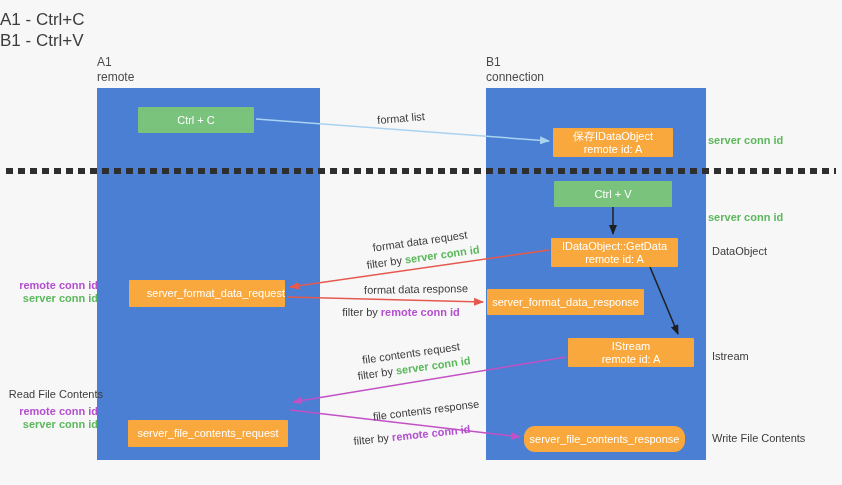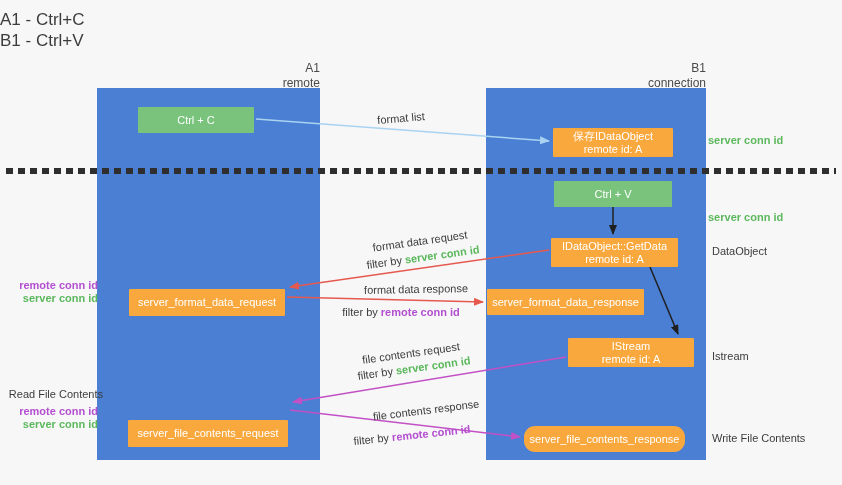--- a/index.html
+++ b/index.html
@@ -12,21 +12,21 @@
   body{font-family:"Liberation Sans", sans-serif; background:var(--background);}
   #canvas{position:relative;width:842px;height:485px;overflow:hidden;background:var(--background);}
   .column{position:absolute;top:88px;height:372px;background:var(--column-blue);z-index:1;}
   #svg-overlay{position:absolute;left:0;top:0;z-index:2;}
   .box{position:absolute;z-index:3;color:var(--box-text);font-size:11px;line-height:13px;
        text-align:center;display:flex;flex-direction:column;justify-content:center;border-radius:1px;}
   .green-box{background:var(--box-green);}
   .orange-box{background:var(--box-orange);}
   .title{position:absolute;left:0;right:0;top:9px;text-align:left;font-size:17px;line-height:21px;
          color:var(--text-dark);z-index:3;}
-  .lifeline-head{position:absolute;top:61px;text-align:right;font-size:12px;line-height:15px;
+  .lifeline-head{position:absolute;top:55px;text-align:left;font-size:12px;line-height:15px;
          color:#4a4a4a;z-index:3;}
   .alabel{position:absolute;font-size:11px;color:var(--text-dark);white-space:nowrap;z-index:3;}
   .side{position:absolute;font-size:11px;color:var(--text-dark);white-space:nowrap;z-index:3;}
   .green{color:var(--green-label);font-weight:bold;}
   .purple{color:var(--purple-label);font-weight:bold;}
   .ralign{text-align:right;}
 </style>
 </head>
 <body>
 
@@ -85,21 +85,21 @@
 
   <div class="box green-box" style="left:554px;top:181px;width:118px;height:26px;">
     <div>Ctrl + V</div>
   </div>
 
   <div class="box orange-box" style="left:551px;top:238px;width:127px;height:29px;">
     <div>IDataObject::GetData</div>
     <div>remote id: A</div>
   </div>
 
-  <div class="box orange-box" style="left:129px;top:289px;width:156px;height:27px;">
+  <div class="box orange-box" style="left:129px;top:280px;width:156px;height:27px;align-items:flex-end;">
     <div>server_format_data_request</div>
   </div>
 
   <div class="box orange-box" style="left:487px;top:289px;width:157px;height:26px;">
     <div>server_format_data_response</div>
   </div>
 
   <div class="box orange-box" style="left:568px;top:338px;width:126px;height:29px;">
     <div>IStream</div>
     <div>remote id: A</div>

